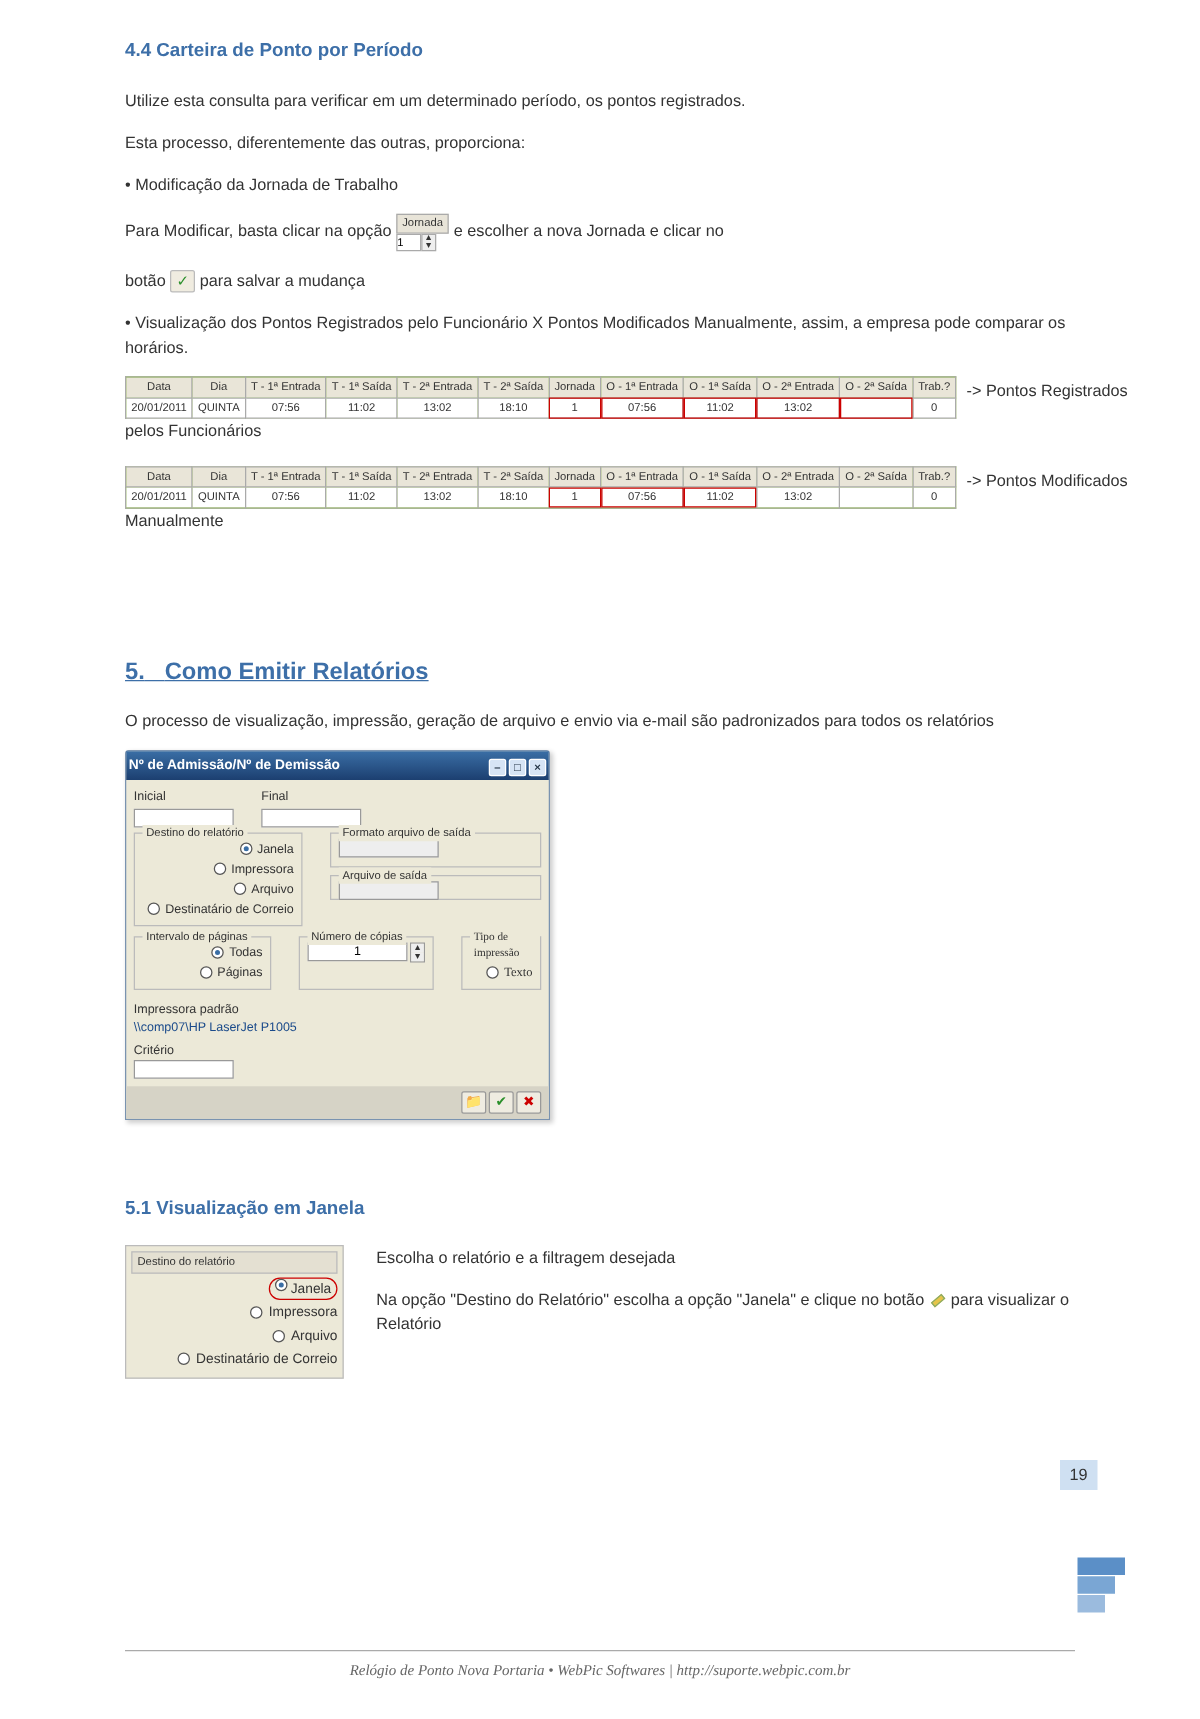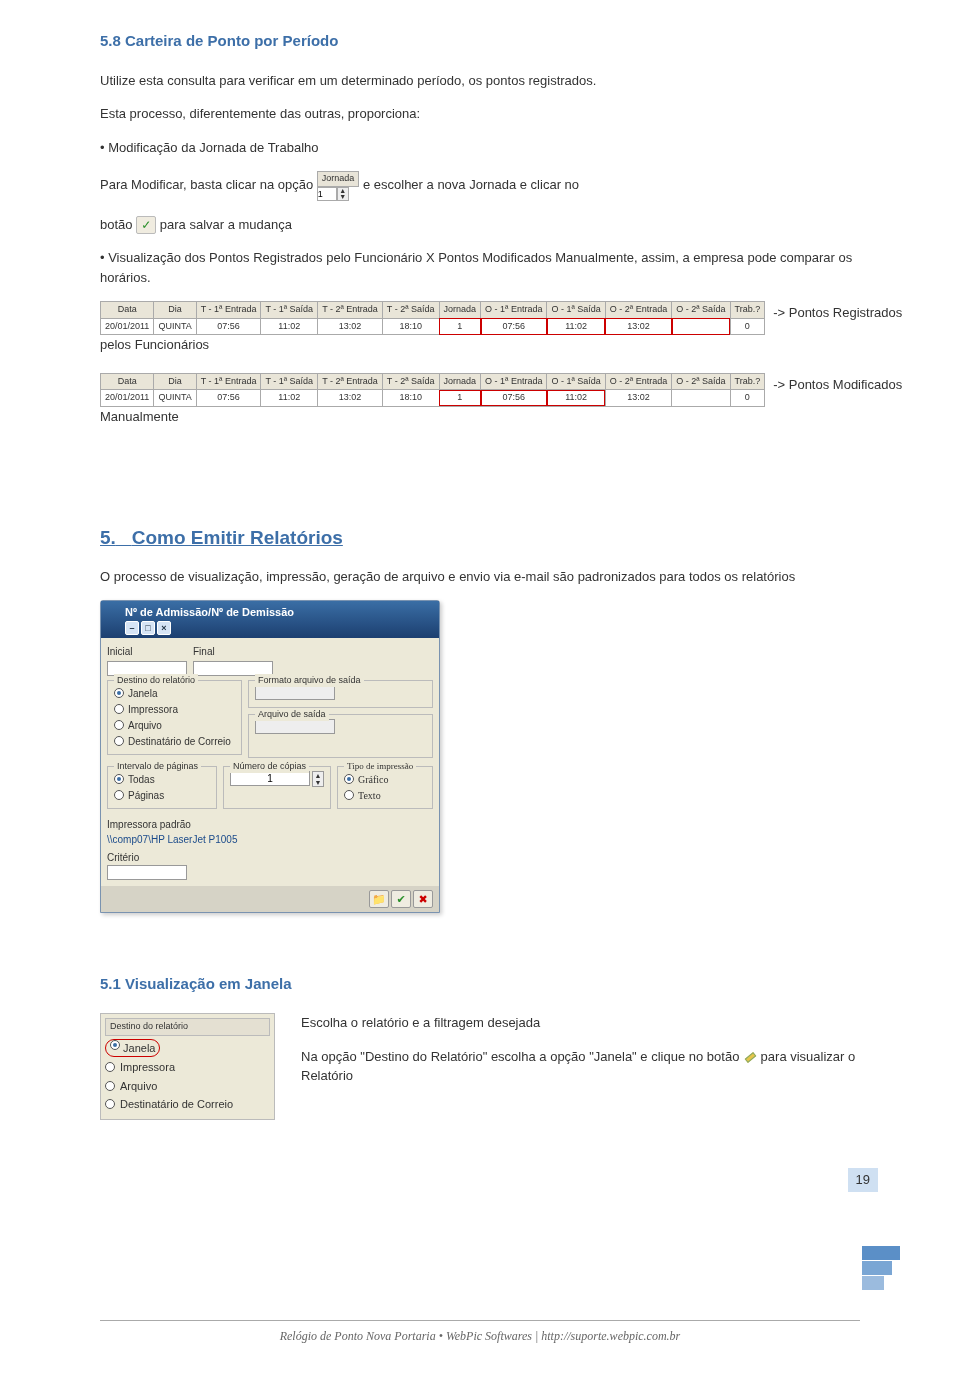--- a/index.html
+++ b/index.html
@@ -55,34 +55,33 @@
   .red-box-2 td:nth-child(n+7):nth-child(-n+9) { outline: 1px solid #c00; outline-offset:-1px; }
   .row-label-line { display:flex; align-items:flex-start; gap:8px; margin-bottom:18px;}
   .row-label-line .label-right { flex-shrink:0; padding-top:2px;}
   .dialog {
     width: 340px; font-family: Tahoma, sans-serif; font-size:10px;
     background:#ece9d8; border:1px solid #7a93b0; border-radius:3px 3px 0 0;
     box-shadow: 2px 2px 4px rgba(0,0,0,.2);
   }
   .dialog-title {
     background: linear-gradient(#3a6ea5,#1c3f70); color:#fff; font-weight:bold;
-    padding:3px 24px; display:flex; justify-content:space-between; align-items:flex-start;
+    padding:3px 2px; display:flex; justify-content:space-between; align-items:flex-end;
     font-size:11px;
-    flex-direction:column;
   }
   .dialog-title .wbtns { display:flex; gap:2px; }
   .dialog-title .wbtn { width:14px; height:14px; background:#d6e4f5; border:1px solid #fff; border-radius:2px;
     font-size:9px; line-height:12px; text-align:center; color:#234;}
   .dialog-body { padding:6px; }
-  .dialog .row { display:flex; gap:6px; margin-bottom:4px;}
+  .dialog .row { display:flex; gap:22px; margin-bottom:4px;}
   .dialog .col { display:flex; flex-direction:column; gap:2px;}
   .dialog input[type=text] { width:80px; height:15px; border:1px solid #999; background:#fff; font-size:10px;}
   .groupbox { border:1px solid #bbb; padding:4px 6px 4px 6px; margin-bottom:4px; position:relative; font-size:10px;}
   .groupbox .legend { position:absolute; top:-7px; left:6px; background:#ece9d8; padding:0 3px; font-size:9px; color:#333;}
-  .radio-line { display:flex; align-items:center; gap:4px; margin:1px 0;}
+  .radio-line { display:flex; align-items:center; gap:4px; margin:1px 0;justify-content:flex-end;}
   .radio-dot { width:10px; height:10px; border:1px solid #555; border-radius:50%; display:inline-flex;
     align-items:center; justify-content:center; background:#fff;}
   .radio-dot.sel::after { content:""; width:4px; height:4px; background:#3a6ea5; border-radius:50%;}
   .spinner-box { display:flex; align-items:center; gap:2px;}
   .spinner-box input { width:24px; height:15px; text-align:center; border:1px solid #999;}
   .spinner-box .spin { display:flex; flex-direction:column; font-size:7px; line-height:7px; border:1px solid #999;}
   .spinner-box .spin span { width:10px; text-align:center; background:#eee;}
   .dialog .wide-input { width:100%; height:15px; border:1px solid #999; background:#fff;}
   .dialog-bottom { background:#d6d3c6; padding:4px 6px; display:flex; justify-content:flex-end; gap:2px;}
   .dialog-bottom .btn { width:20px; height:18px; background:#efece1; border:1px solid #999; border-radius:2px;
@@ -109,21 +108,21 @@
     font-family: "Times New Roman", serif; font-style: italic;}
   .blue-step { position:absolute; right:60px; bottom:84px; display:flex; flex-direction:column;}
   .blue-step div { height:14px; margin-bottom:1px;}
   .blue-step div:nth-child(1){ width:38px; background:#5b8fc7;}
   .blue-step div:nth-child(2){ width:30px; background:#7aa6d4;}
   .blue-step div:nth-child(3){ width:22px; background:#9bbbde;}
 </style>
 </head>
 <body>
 
-<h3 class="h3">5.8 Carteira de Ponto por Período</h3>
+<h3 class="h3">4.4 Carteira de Ponto por Período</h3>
 <p>Utilize esta consulta para verificar em um determinado período, os pontos registrados.</p>
 <p>Esta processo, diferentemente das outras, proporciona:</p>
 <p class="bullet-p">Modificação da Jornada de Trabalho</p>
 <p>
   <span>Para Modificar, basta clicar na opção</span>
   <span class="jornada-widget">
     <span class="label">Jornada</span>
     <span class="field">
       <input type="text" value="1" style="">
       <span class="spinner">
@@ -271,21 +270,21 @@
               <span class="radio-dot"></span>
               <span>Destinatário de Correio</span>
             </div>
         </div>
       </div>
       <div class="col" style="flex:1;">
         <div class="groupbox" style="height:28px;">
           <span class="legend">Formato arquivo de saída</span>
           <input class="wide-input" type="text" disabled="" style="background: rgb(238, 238, 238);">
         </div>
-        <div class="groupbox" style="height:44px;">
+        <div class="groupbox" style="height:20px;">
           <span class="legend">Arquivo de saída</span>
           <input class="wide-input" type="text" disabled="" style="background: rgb(238, 238, 238);">
         </div>
       </div>
     </div>
     <div class="row">
       <div class="groupbox" style="flex:0 0 110px;">
         <span class="legend">Intervalo de páginas</span>
         <div class="radio-line">
             <span class="radio-dot sel"></span>

